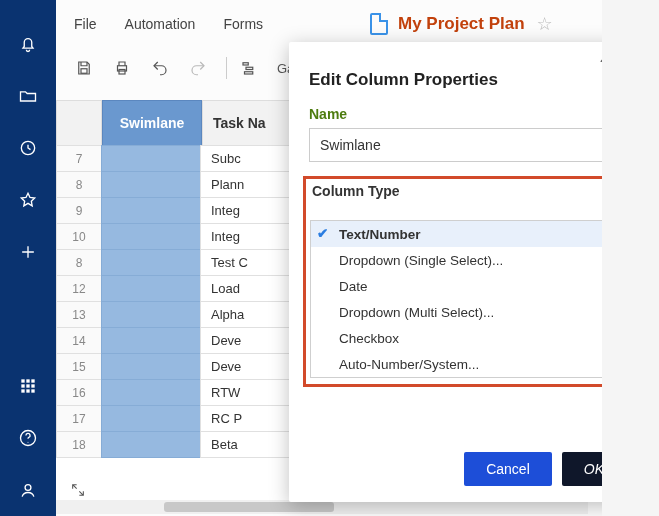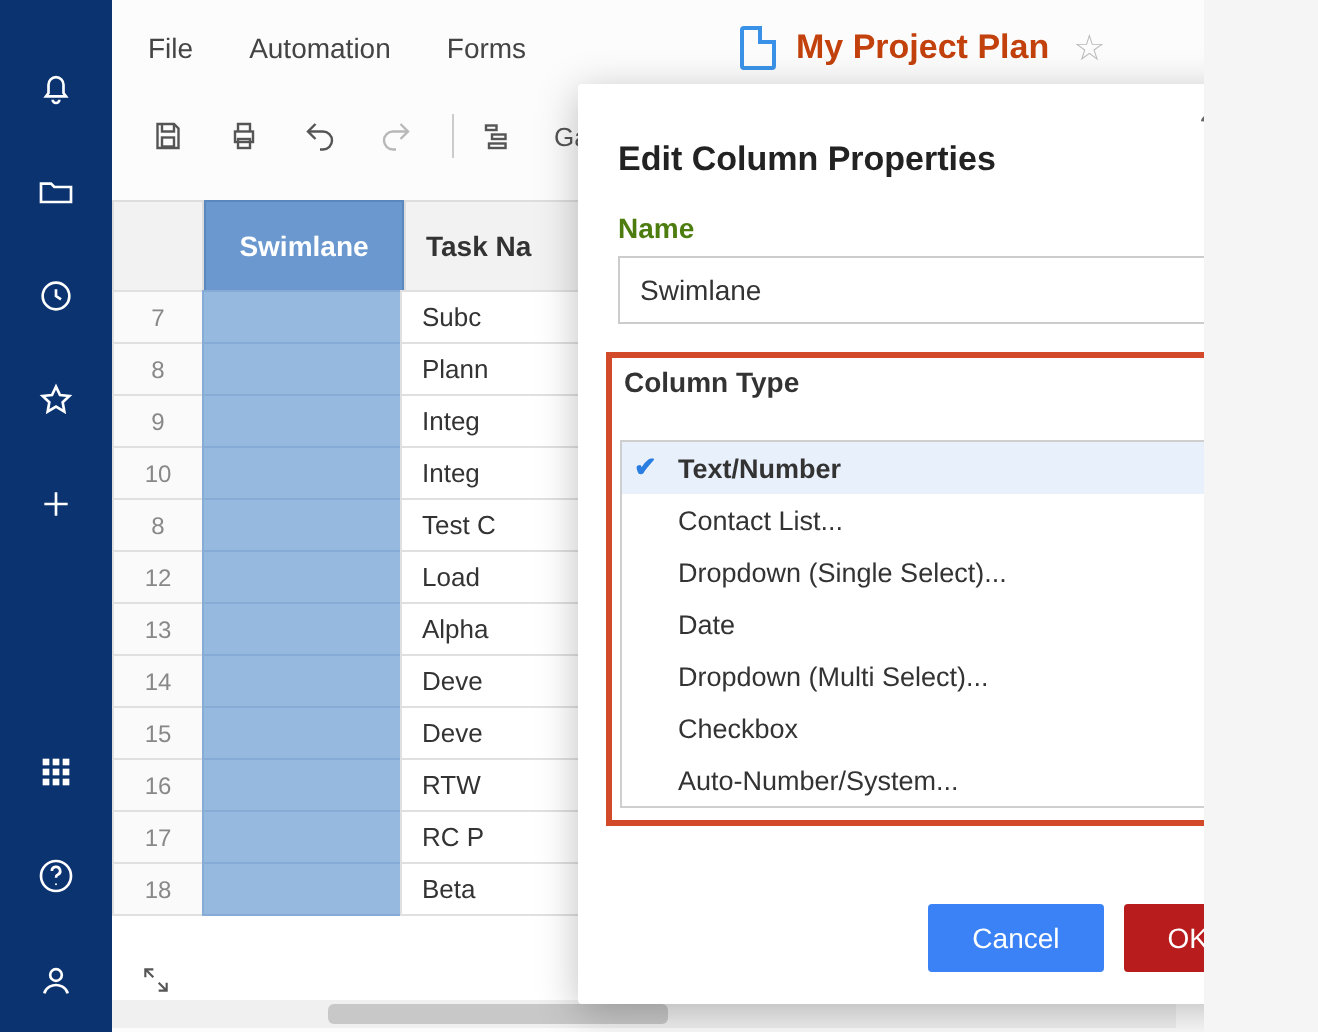--- a/index.html
+++ b/index.html
@@ -53,22 +53,22 @@
   .dlg-label { font-size:14px; font-weight:700; margin:0 20px 6px; color:#4d7c0f; }
   .dlg-input { margin:0 20px 14px; height:34px; border:1px solid #ccc; padding:0 10px; display:flex; align-items:center; font-size:14px; background:#fff; }
   .coltype-wrap { margin:0 14px; border:3px solid #d24a2a; padding:4px 4px 6px; }
   .coltype-label { font-size:14px; font-weight:700; margin:0 2px 21px; }
   .ct-list { border:1px solid #cfcfcf; max-height:230px; overflow:auto; }
   .ct-item { display:flex; align-items:center; height:26px; padding:0 8px 0 28px; font-size:13.5px; position:relative; cursor:default; }
   .ct-item.selected { background:#e8f0fb; font-weight:700; }
   .ct-check { position:absolute; left:6px; top:4px; color:#2a7de1; font-weight:700; }
   .dlg-buttons { position:absolute; right:18px; bottom:16px; display:flex; }
   .btn { height:34px; padding:0 22px; display:flex; align-items:center; border:none; font-size:14px; margin-left:10px; border-radius:2px; }
-  .btn-cancel { background:#3b82f6; color:#fff; }
-  .btn-ok { background:#b91c1c; color:#fff; }
+  .btn-cancel { background:#1d4ed8; color:#fff; }
+  .btn-ok { background:#0f172a; color:#fff;font-style:italic; }
 </style>
 </head>
 <body>
 
 <div class="app">
 
   <div class="rail">
     <div class="rail-icon">
         <svg viewBox="0 0 24 24">
           <path d="M6 17h12l-1.5-2V10a4.5 4.5 0 0 0-9 0v5L6 17z"></path>
@@ -259,21 +259,20 @@
     <div class="dlg-label">Name</div>
     <div class="dlg-input">Swimlane</div>
 
     <div class="coltype-wrap">
       <div class="coltype-label">Column Type</div>
       <div class="ct-list">
         <div class="ct-item selected">
           <span class="ct-check">✔</span>
           <span>Text/Number</span>
         </div>
-        <div class="ct-item">Contact List...</div>
         <div class="ct-item">Dropdown (Single Select)...</div>
         <div class="ct-item">Date</div>
         <div class="ct-item">Dropdown (Multi Select)...</div>
         <div class="ct-item">Checkbox</div>
         <div class="ct-item">Auto-Number/System...</div>
       </div>
     </div>
 
     <div class="dlg-buttons">
       <button class="btn btn-cancel">Cancel</button>

